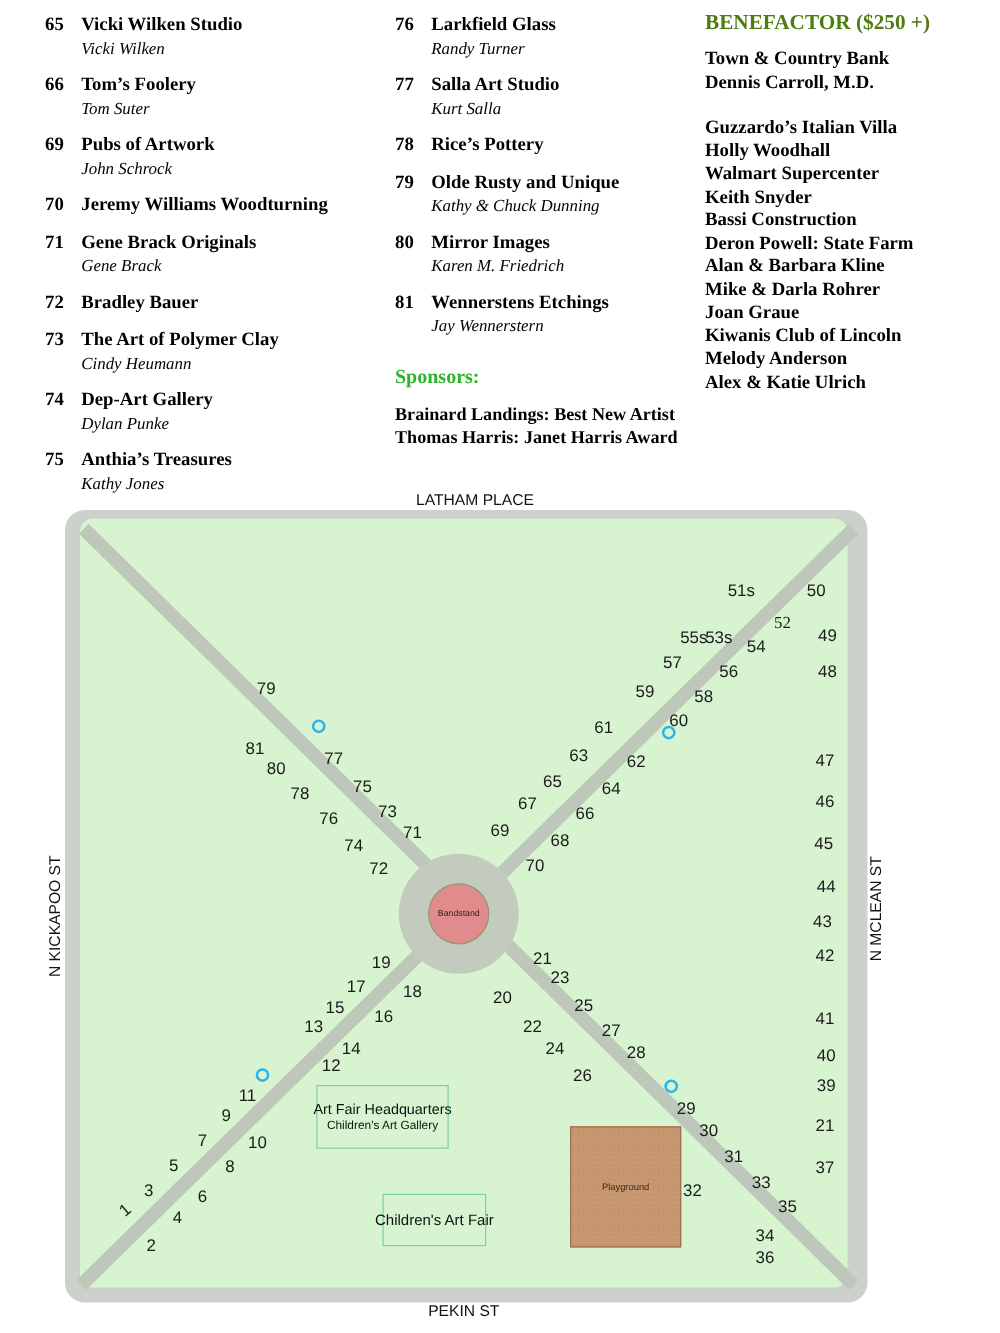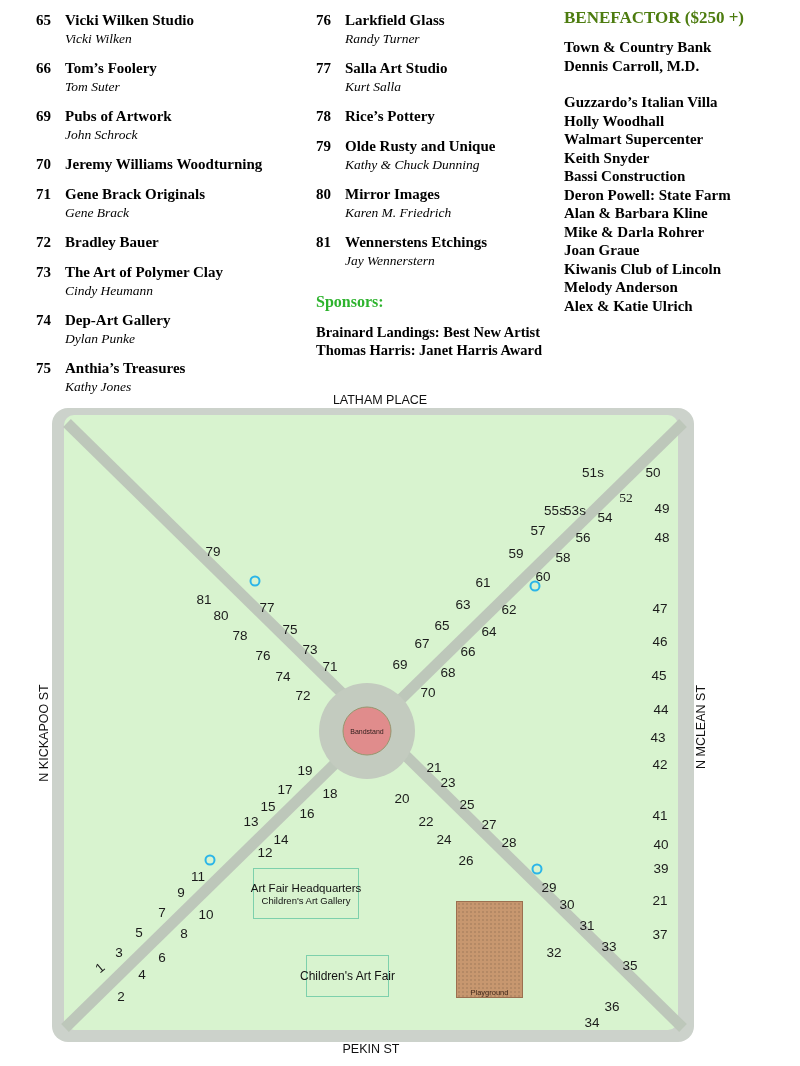--- a/index.html
+++ b/index.html
@@ -35,24 +35,24 @@
   #label-mclean{left:701px;top:727px;transform:translate(-50%,-50%) rotate(-90deg);}
 
   .booth{position:absolute;font-family:"Liberation Sans",sans-serif;font-size:13.5px;
         color:#1b1b1b;white-space:nowrap;transform:translate(-50%,-50%);}
   .marker{position:absolute;width:11px;height:11px;border:2px solid #2bb5e8;border-radius:50%;
         box-sizing:border-box;transform:translate(-50%,-50%);background:transparent;}
 
   #bandstand-label{position:absolute;left:367px;top:731px;transform:translate(-50%,-50%);
         font-family:"Liberation Sans",sans-serif;font-size:7px;color:#33201e;}
 
-  #playground{position:absolute;left:456px;top:901px;width:67px;height:97px;
+  #playground{position:absolute;left:456px;top:901px;width:89px;height:97px;
         background:#c7976f;border:1px solid #9b7050;box-sizing:border-box;
         background-image:radial-gradient(rgba(0,0,0,0.10) 0.7px, transparent 0.8px);
-        background-size:4px 4px;display:flex;align-items:flex-end;justify-content:center;}
+        background-size:4px 4px;display:flex;align-items:center;justify-content:center;}
   #playground-label{font-family:"Liberation Sans",sans-serif;font-size:7.5px;color:#41281a;}
 
   .teal-box{position:absolute;border:1px solid #7dd0ac;box-sizing:border-box;
         display:flex;flex-direction:column;align-items:center;justify-content:center;
         font-family:"Liberation Sans",sans-serif;color:#111;}
   #hq-box{left:253px;top:868px;width:106px;height:51px;}
   #hq-line1{font-size:11.5px;white-space:nowrap;}
   #hq-line2{font-size:9.5px;white-space:nowrap;margin-top:1px;}
   #fair-box{left:306px;top:955px;width:83px;height:42px;}
   #fair-line{font-size:12px;white-space:nowrap;}
@@ -279,21 +279,21 @@
       <span class="booth" style="left: 466px; top: 860px;">26</span>
       <span class="booth" style="left: 661px; top: 868px;">39</span>
       <span class="booth" style="left: 549px; top: 887px;">29</span>
       <span class="booth" style="left: 567px; top: 904px;">30</span>
       <span class="booth" style="left: 660px; top: 900px;">21</span>
       <span class="booth" style="left: 587px; top: 925px;">31</span>
       <span class="booth" style="left: 660px; top: 934px;">37</span>
       <span class="booth" style="left: 609px; top: 946px;">33</span>
       <span class="booth" style="left: 554px; top: 952px;">32</span>
       <span class="booth" style="left: 630px; top: 965px;">35</span>
-      <span class="booth" style="left: 592px; top: 988px; margin-top: 34px;">34</span>
+      <span class="booth" style="left: 612px; top: 988px;">34</span>
       <span class="booth" style="left: 612px; top: 1006px;">36</span>
       <span class="booth" style="left: 305px; top: 770px;">19</span>
       <span class="booth" style="left: 285px; top: 789px;">17</span>
       <span class="booth" style="left: 330px; top: 793px;">18</span>
       <span class="booth" style="left: 268px; top: 806px;">15</span>
       <span class="booth" style="left: 307px; top: 813px;">16</span>
       <span class="booth" style="left: 251px; top: 821px;">13</span>
       <span class="booth" style="left: 281px; top: 839px;">14</span>
       <span class="booth" style="left: 265px; top: 852px;">12</span>
       <span class="booth" style="left: 198px; top: 876px;">11</span>

